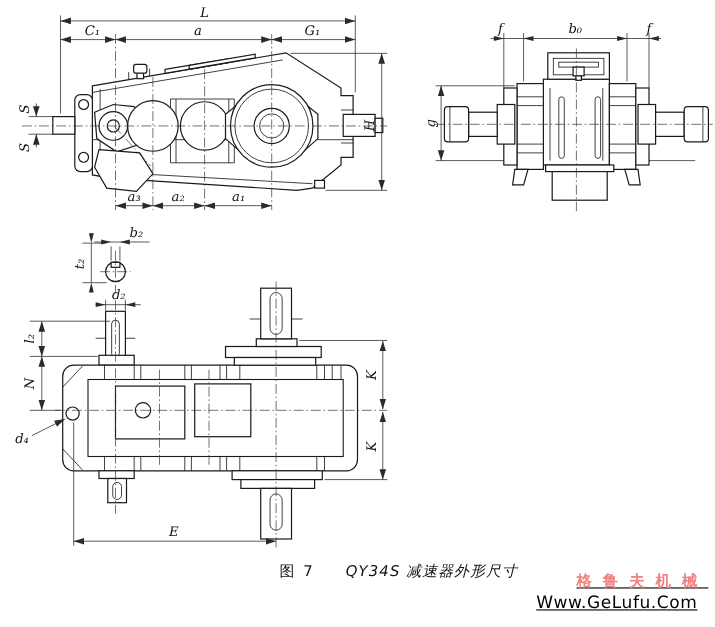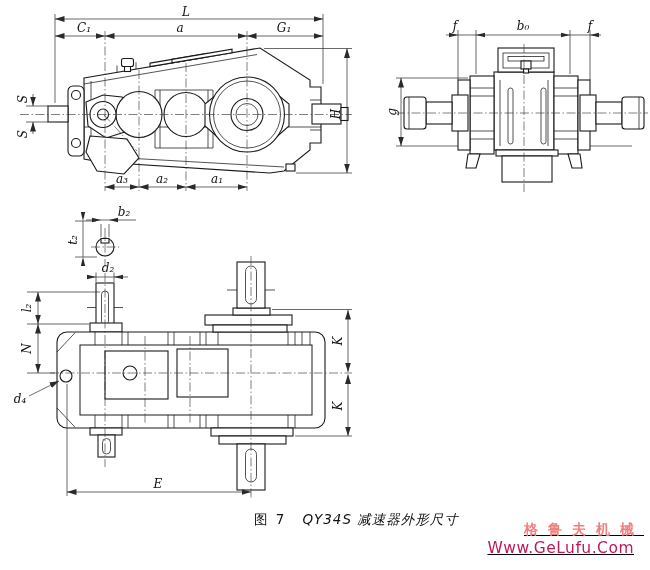--- a/index.html
+++ b/index.html
@@ -9,25 +9,25 @@
   .ol{fill:#ffffff;stroke:#1a1a1a;stroke-width:1.1;stroke-linejoin:miter;}
   .ln{fill:none;stroke:#1a1a1a;stroke-width:1;}
   .th{fill:none;stroke:#1a1a1a;stroke-width:0.75;}
   .wh{fill:#ffffff;stroke:#1a1a1a;stroke-width:1.1;}
   .cl{fill:none;stroke:#3a3a3a;stroke-width:0.65;stroke-dasharray:9 2.5 1.5 2.5;}
   .dim{fill:none;stroke:#2a2a2a;stroke-width:0.7;}
   .ar{fill:#2a2a2a;stroke:none;}
   text.dl{font-family:"DejaVu Serif", serif;font-style:italic;font-size:12px;fill:#111;}
   #caption{position:absolute;left:254px;top:511px;font-size:13.5px;color:#111;
            font-family:"DejaVu Sans", sans-serif;white-space:nowrap;}
-  #caption .pfx{margin-right:16px;letter-spacing:2px;}
+  #caption .pfx{margin-right:28px;letter-spacing:2px;}
   #caption .ttl{letter-spacing:1px;font-style:italic;}
   #watermark{position:absolute;right:16px;top:521px;text-align:right;line-height:1.25;text-decoration:underline;}
   #watermark .w1{color:#f08080;font-weight:bold;font-size:14px;letter-spacing:10px;margin-right:-10px;}
-  #watermark .w2{color:#be185d;font-size:15.5px;letter-spacing:0.5px;}
+  #watermark .w2{color:#000000;font-size:15.5px;letter-spacing:0.5px;}
 </style>
 </head>
 <body>
 
 <svg width="650" height="570" viewBox="0 0 650 570">
   <defs>
     <marker id="ma" markerUnits="userSpaceOnUse" markerWidth="11" markerHeight="8" refX="9.5" refY="4" orient="auto-start-reverse">
       <path d="M0,1 L9.5,4 L0,7 Z" fill="#2a2a2a"></path>
     </marker>
   </defs>

